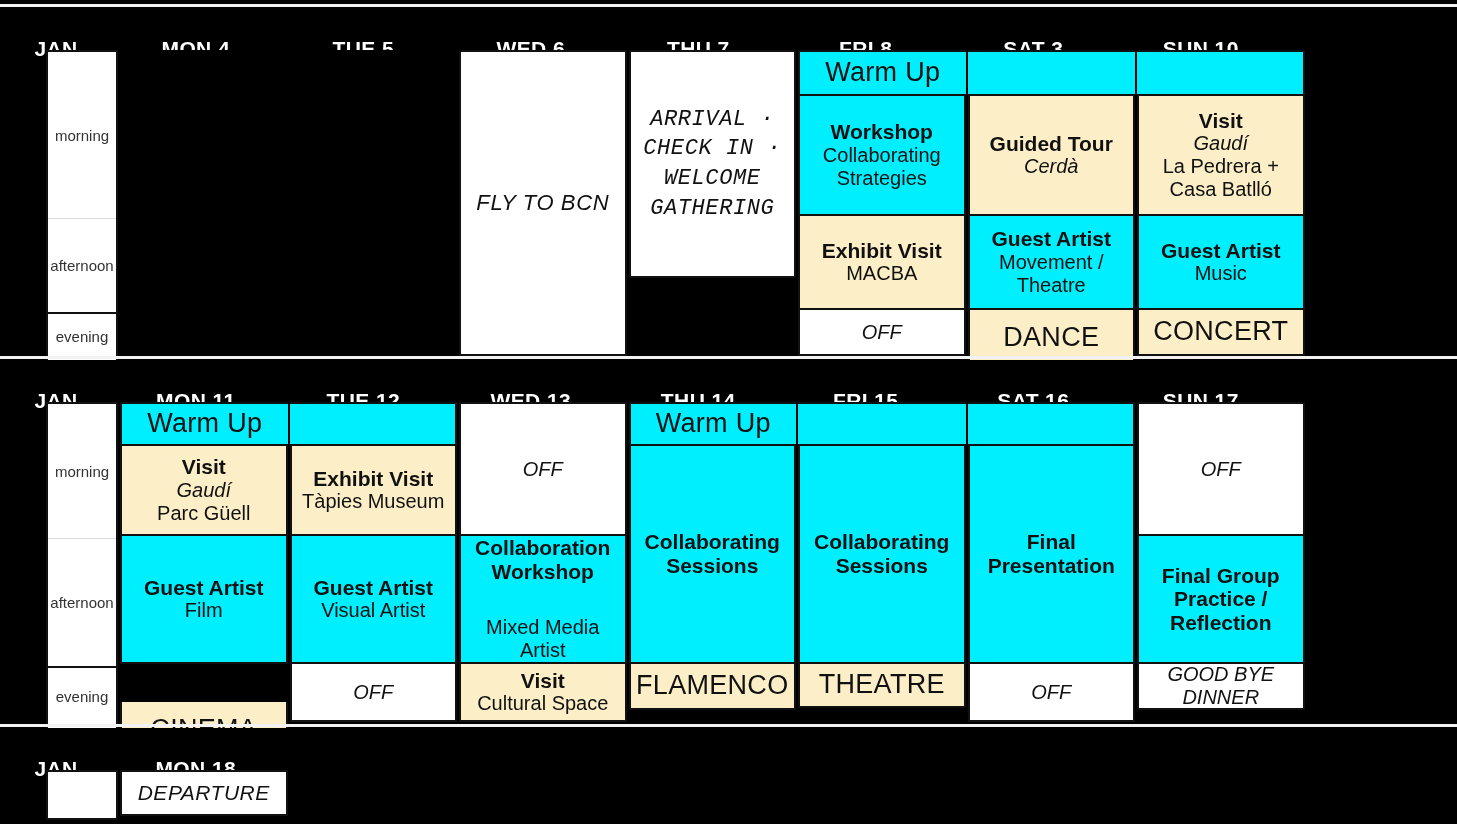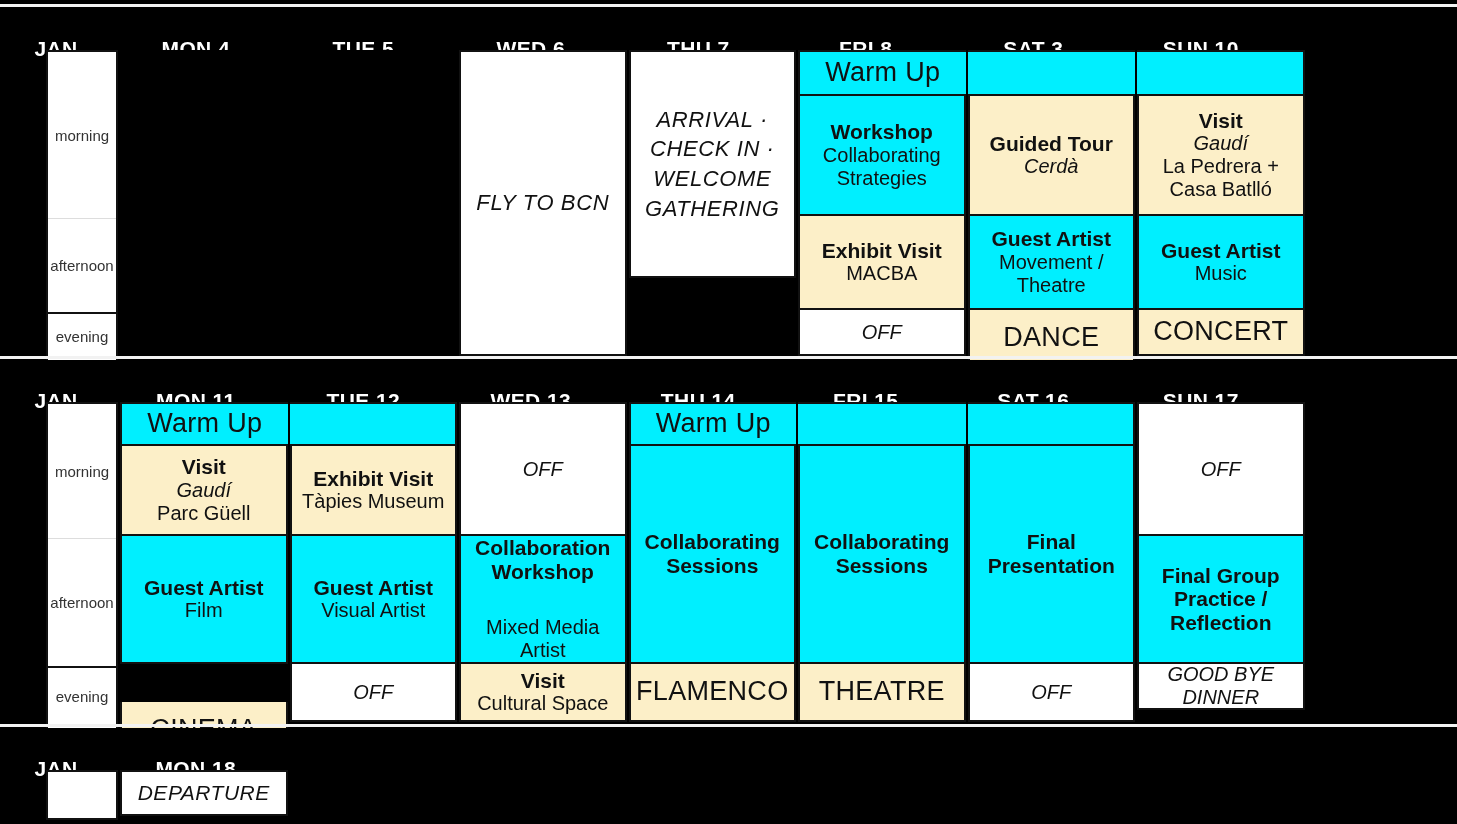--- a/index.html
+++ b/index.html
@@ -103,21 +103,21 @@
         <div class="cell black" style="height:306px;border-left:0;"></div>
       </div>
 
       <div class="daycol">
         <div class="cell white" style="height:306px;">
           <div class="t-big-ital">FLY TO BCN</div>
         </div>
       </div>
 
       <div class="daycol">
-        <div class="cell white" style="height:228px;">
+        <div class="cell white" style="height:228px;font-family:Liberation Mono, monospace;">
           <div class="t-big-ital">ARRIVAL · CHECK IN · WELCOME GATHERING</div>
         </div>
       </div>
 
       <div class="daycol">
         <div class="cell cyan" style="height:46px;border-right:0;">
           <div class="t-cap">Warm Up</div>
         </div>
         <div class="cell cyan" style="height:120px;">
           <div class="t-bold">Workshop</div>
@@ -234,31 +234,31 @@
         </div>
       </div>
 
       <div class="daycol">
         <div class="cell cyan" style="height:44px;border-right:0;">
           <div class="t-cap">Warm Up</div>
         </div>
         <div class="cell cyan" style="height:218px;">
           <div class="t-bold">Collaborating Sessions</div>
         </div>
-        <div class="cell cream" style="height:58px;">
+        <div class="cell cream" style="height:46px;">
           <div class="t-cap">FLAMENCO</div>
         </div>
       </div>
 
       <div class="daycol">
         <div class="cell cyan" style="height:44px;border-left:0;border-right:0;"></div>
         <div class="cell cyan" style="height:218px;">
           <div class="t-bold">Collaborating Sessions</div>
         </div>
-        <div class="cell cream" style="height:58px;">
+        <div class="cell cream" style="height:44px;">
           <div class="t-cap">THEATRE</div>
         </div>
       </div>
 
       <div class="daycol">
         <div class="cell cyan" style="height:44px;border-left:0;"></div>
         <div class="cell cyan" style="height:218px;">
           <div class="t-bold">Final Presentation</div>
         </div>
         <div class="cell white" style="height:58px;">

